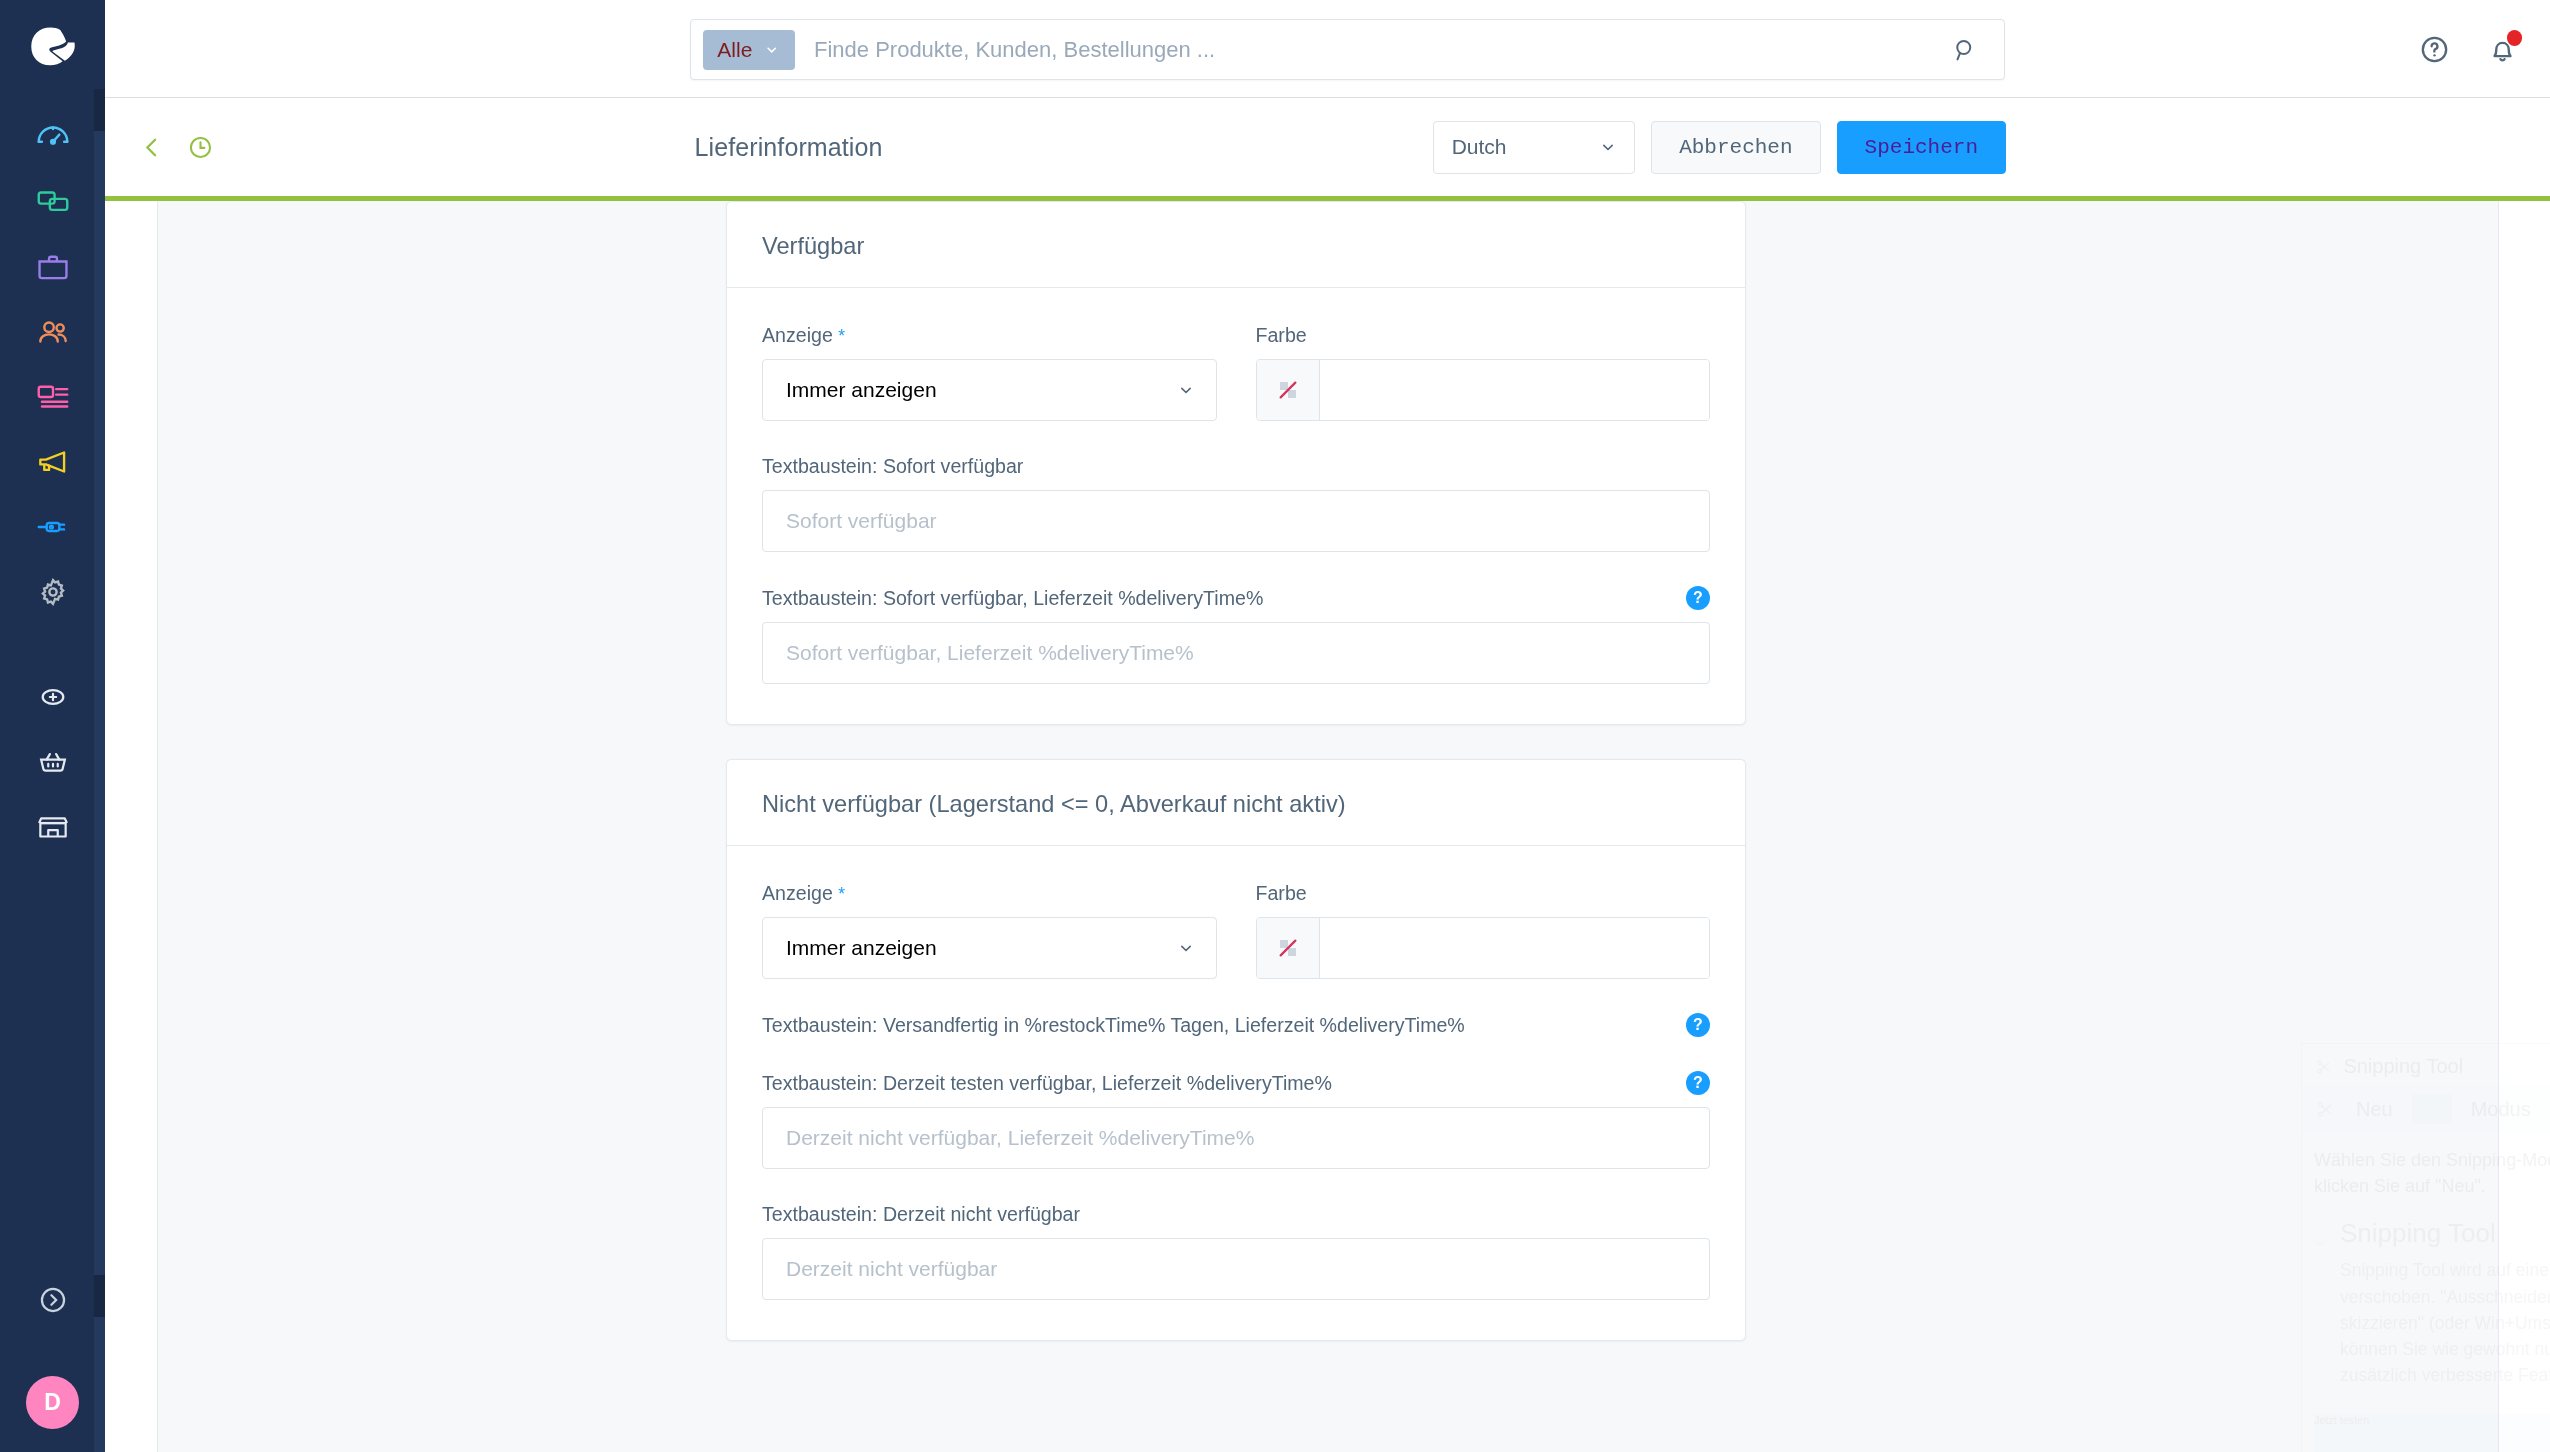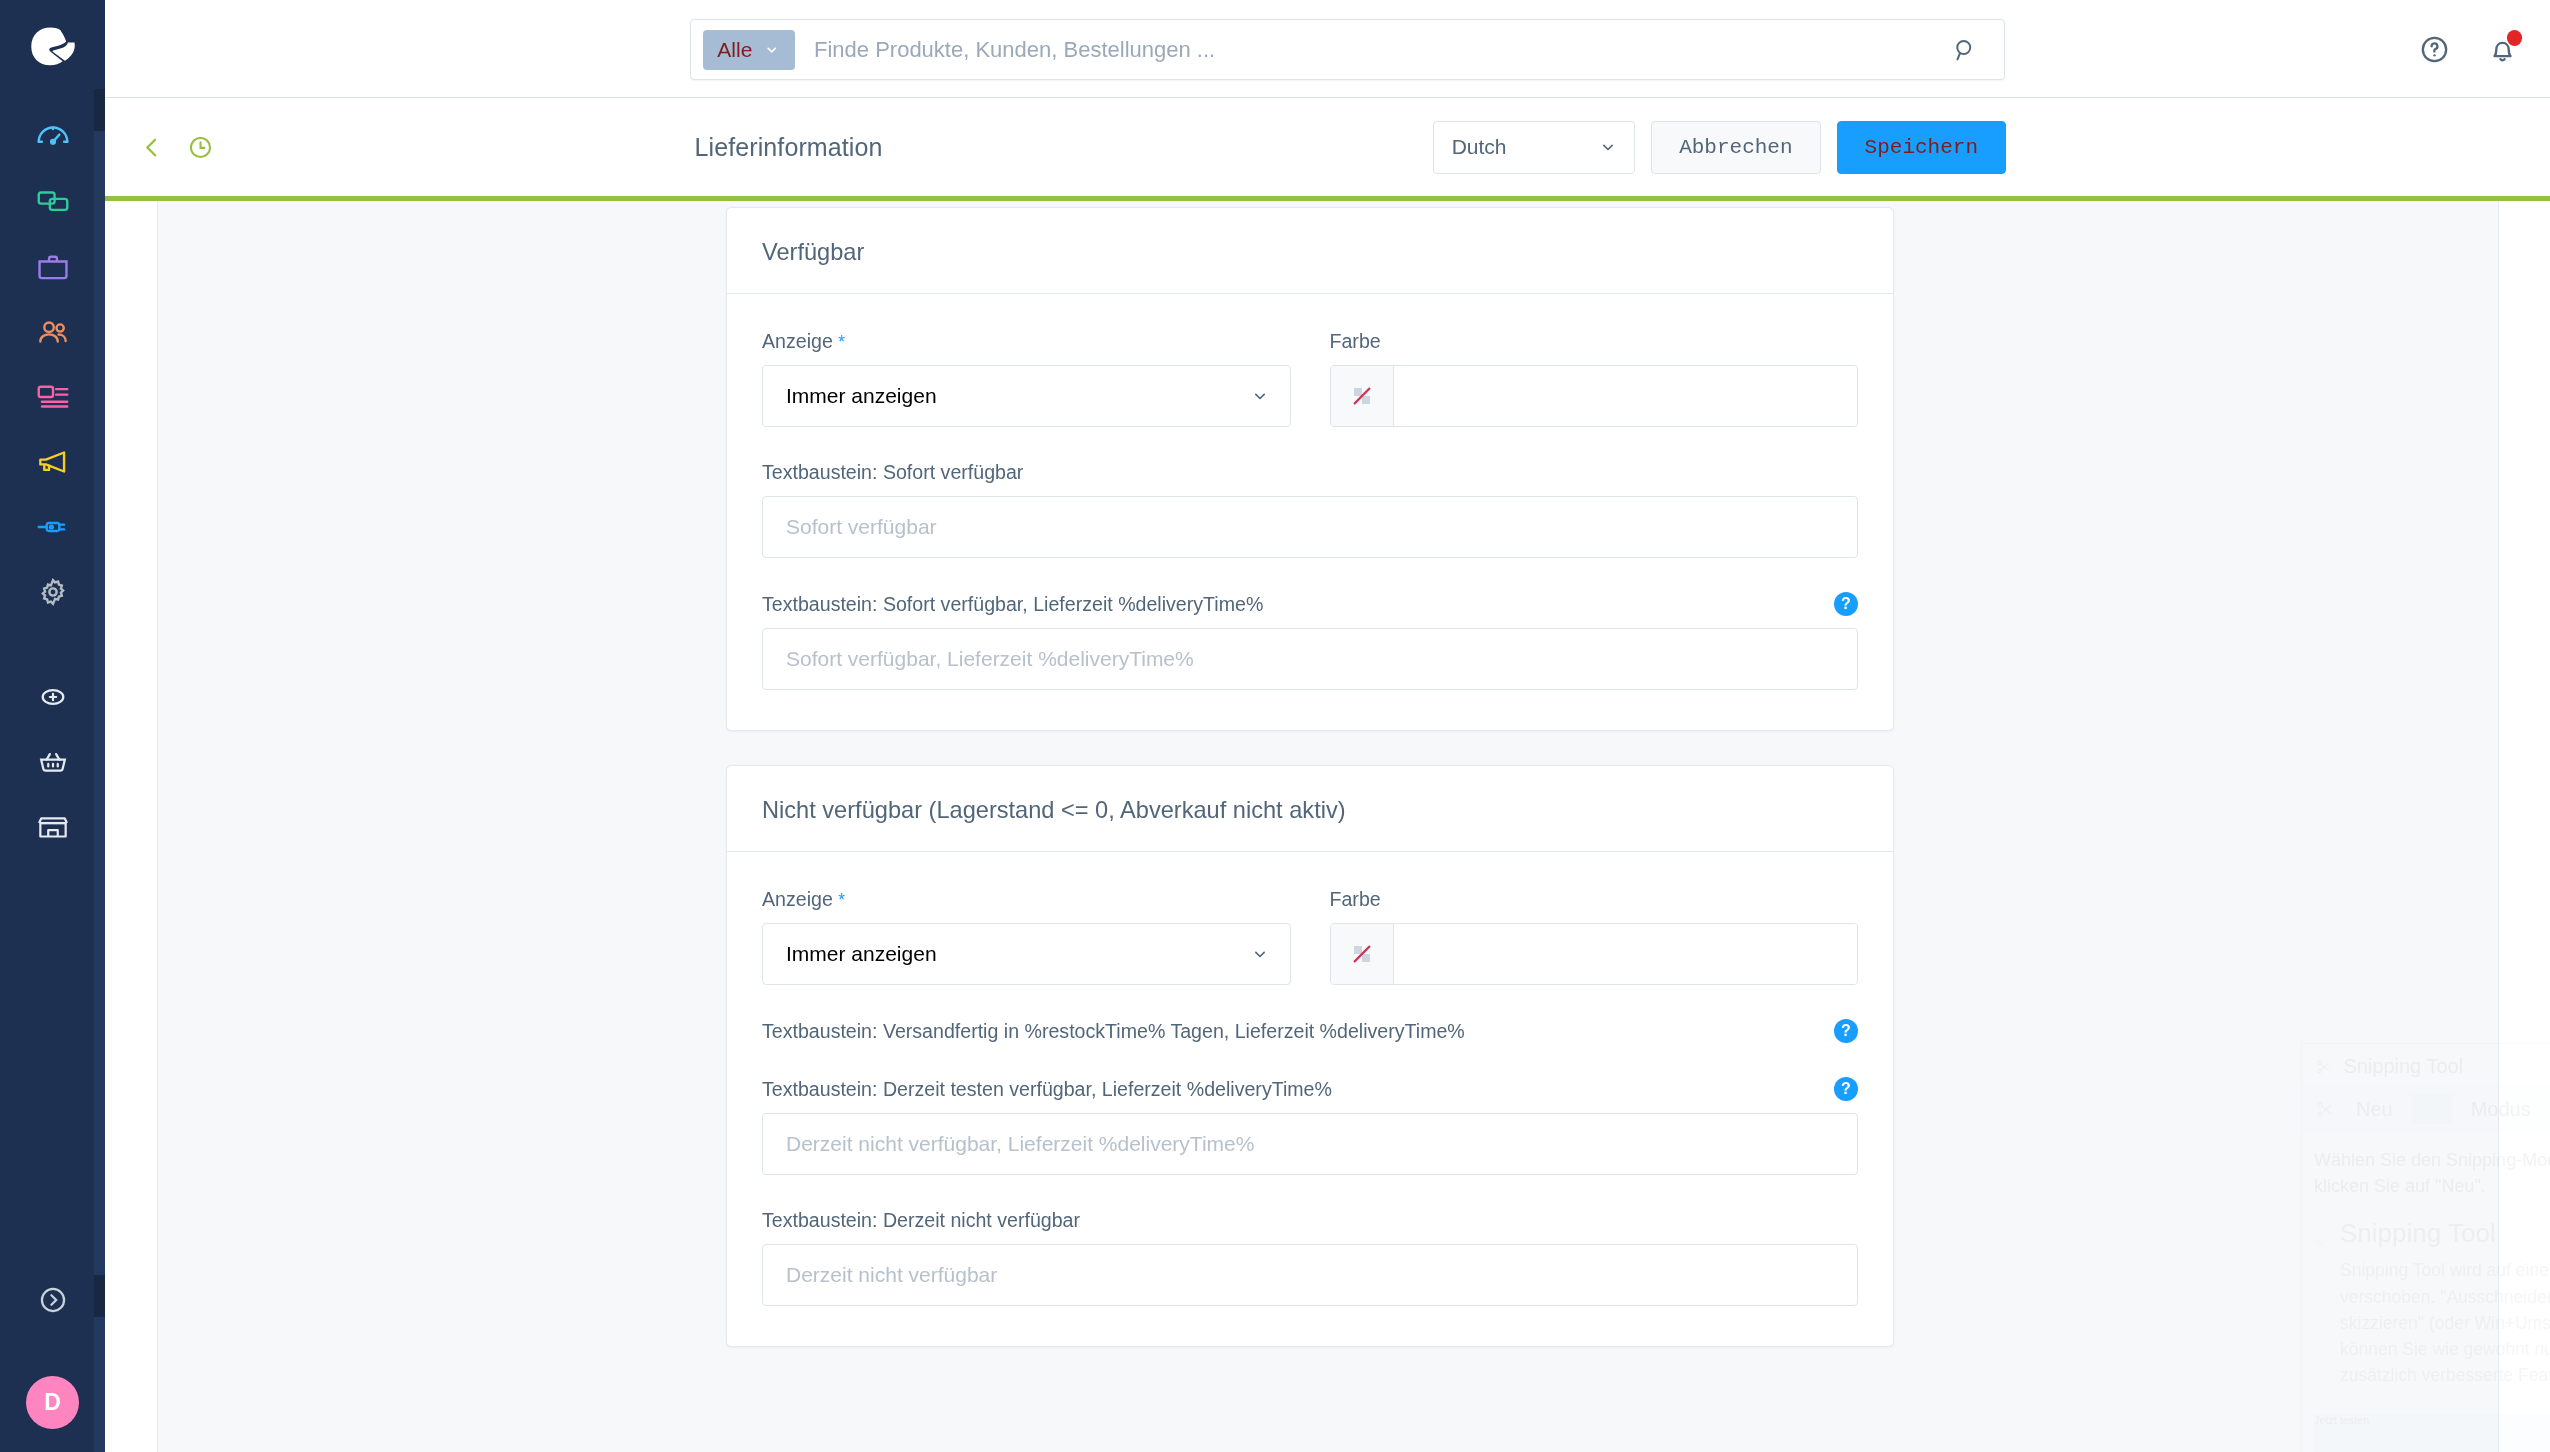--- a/index.html
+++ b/index.html
@@ -155,21 +155,21 @@
   }
   .btn {
     height: 53px; padding: 0 27px;
     border: 1.3px solid #dde4ea; border-radius: 4px;
     background: #f7f9fa; color: #52667a;
     font-size: 21px; font-family: Liberation Mono, monospace;
     display: flex; align-items: center; justify-content: center;
     cursor: pointer;
   }
   .btn-primary {
-    background: #189eff; border-color: #189eff; color: #7f1d1d;
+    background: #189eff; border-color: #189eff; color: #4c1d95;
   }
   .smartbar-progress {
     position: absolute; left: 105px; top: 196px;
     width: 2446px; height: 5.4px;
     background: #94c040;
     z-index: 16;
   }
 
   
   .content {
@@ -181,21 +181,21 @@
   }
   
   .rail {
     position: absolute; top: 0; width: 53px; height: 1251px;
     background: #ffffff;
   }
   .rail-l { left: 0; border-right: 1.3px solid #e4e9ee; }
   .rail-r { right: 0; border-left: 1.3px solid #e4e9ee; }
 
   .card-col {
-    position: absolute; left: 621px; top: 6px; width: 1168px;
+    position: absolute; left: 621px; top: 0; width: 1020px;
   }
   .card {
     background: #ffffff;
     border: 1.3px solid #e4e9ee;
     border-radius: 5.4px;
     box-shadow: 0 0.7px 2px rgba(40,60,90,.05);
     margin-bottom: 34px;
   }
   .card-header {
     padding: 31px 35px 27px 35px;

